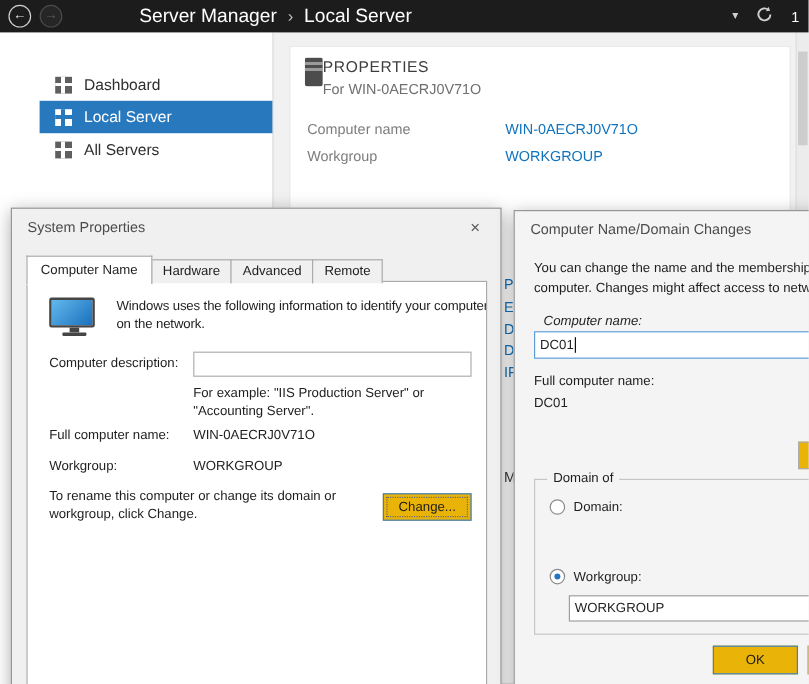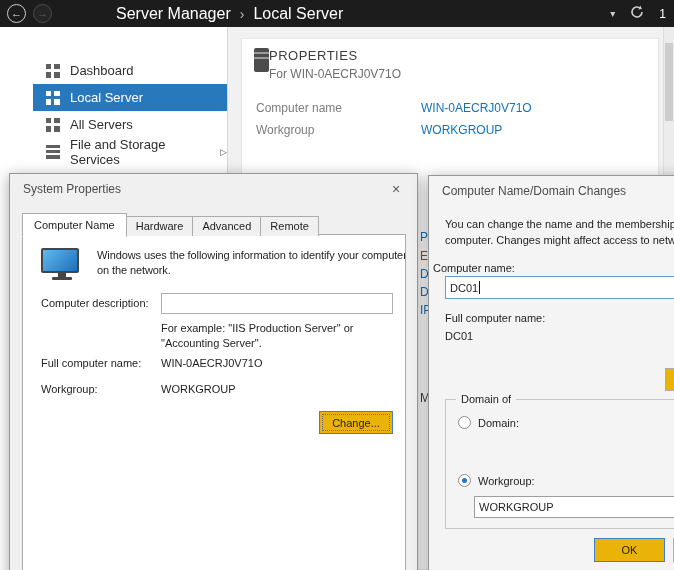--- a/index.html
+++ b/index.html
@@ -90,21 +90,21 @@
   .sp-wg-label { left:18px; top:148px; }
   .sp-wg-value { left:138px; top:148px; }
   .sp-rename { left:18px; top:172px; line-height:15px; white-space:nowrap; }
   .sp-change { left:296px; top:176px; width:74px; height:23px; outline:1px dotted #6b6b6b; outline-offset:-4px; }
 
   
   .dlg-nc { left:428px; top:175px; width:300px; height:430px; background:#f4f4f4; z-index:6; }
   .dlg-nc > div { position:absolute; }
   .nc-intro1 { left:16px; top:42px; white-space:nowrap; }
   .nc-intro2 { left:16px; top:58px; white-space:nowrap; }
-  .nc-name-label { left:4px; top:86px; }
+  .nc-name-label { left:24px; top:86px;font-style:italic; }
   .nc-name-input { left:16px; top:100px; width:268px; height:23px; border:1px solid #5e9ed6; }
   .caret-line { width:1px; height:13px; background:#111; margin-left:1px; }
   .nc-fn-label { left:16px; top:136px; }
   .nc-fn-value { left:16px; top:154px; }
   .nc-more { left:236px; top:192px; width:70px; height:23px; }
   .groupbox { left:16px; top:223px; width:272px; height:130px; border:1px solid #c6c6c6; }
   .gb-label { position:absolute; left:10px; top:-7px; background:#f4f4f4; padding:0 5px; }
   .radio-row { position:absolute; display:flex; align-items:center; gap:7px; }
   .rdo { width:13px; height:13px; border-radius:50%; border:1px solid #8c8c8c; background:#fff; position:relative; flex:none; }
   .rdo.on::after { content:""; position:absolute; left:3px; top:3px; width:5px; height:5px;
@@ -150,25 +150,20 @@
       <span>Dashboard</span>
     </div>
     <div class="side-item selected">
       <span class="ico ico-grid-inv"></span>
       <span>Local Server</span>
     </div>
     <div class="side-item">
       <span class="ico ico-grid"></span>
       <span>All Servers</span>
     </div>
-    <div class="side-item">
-      <span class="ico ico-bars"></span>
-      <span>File and Storage Services</span>
-      <span class="chev">▷</span>
-    </div>
   </div>
 
   <div class="main">
     <div class="tile">
       <div class="tile-head">
         <span class="srv-ico"></span>
         <div>
           <div class="h1">PROPERTIES</div>
           <div class="h2">For WIN-0AECRJ0V71O</div>
         </div>
@@ -219,20 +214,24 @@
         <span></span>
       </div>
       <span class="sp-example">
         <span>For example: "IIS Production Server" or</span><br>
         <span>"Accounting Server".</span>
       </span>
       <span class="sp-fn-label">Full computer name:</span>
       <span class="sp-fn-value">WIN-0AECRJ0V71O</span>
       <span class="sp-wg-label">Workgroup:</span>
       <span class="sp-wg-value">WORKGROUP</span>
+      <span class="sp-rename">
+        <span>To rename this computer or change its domain or</span><br>
+        <span>workgroup, click Change.</span>
+      </span>
       <div class="sp-change btn default">Change...</div>
     </div>
   </div>
 
   <div class="dlg dlg-nc">
     <div class="dlg-title">Computer Name/Domain Changes</div>
     <div class="nc-intro1">You can change the name and the membership o</div>
     <div class="nc-intro2">computer. Changes might affect access to networ</div>
     <div class="nc-name-label">Computer name:</div>
     <div class="nc-name-input tb">

